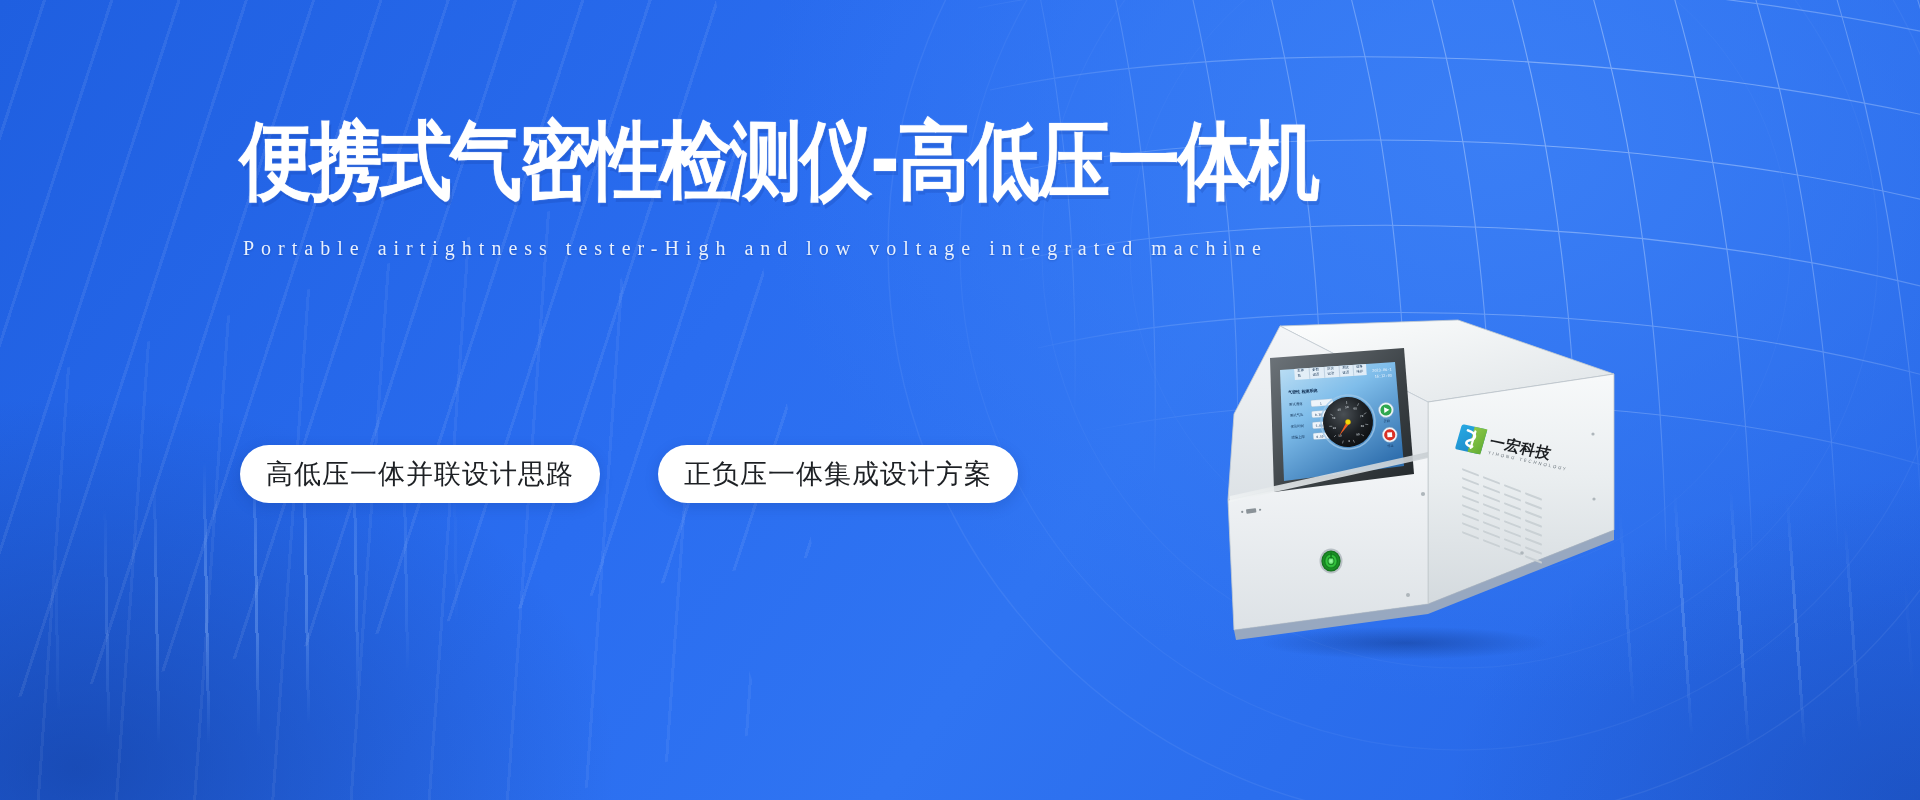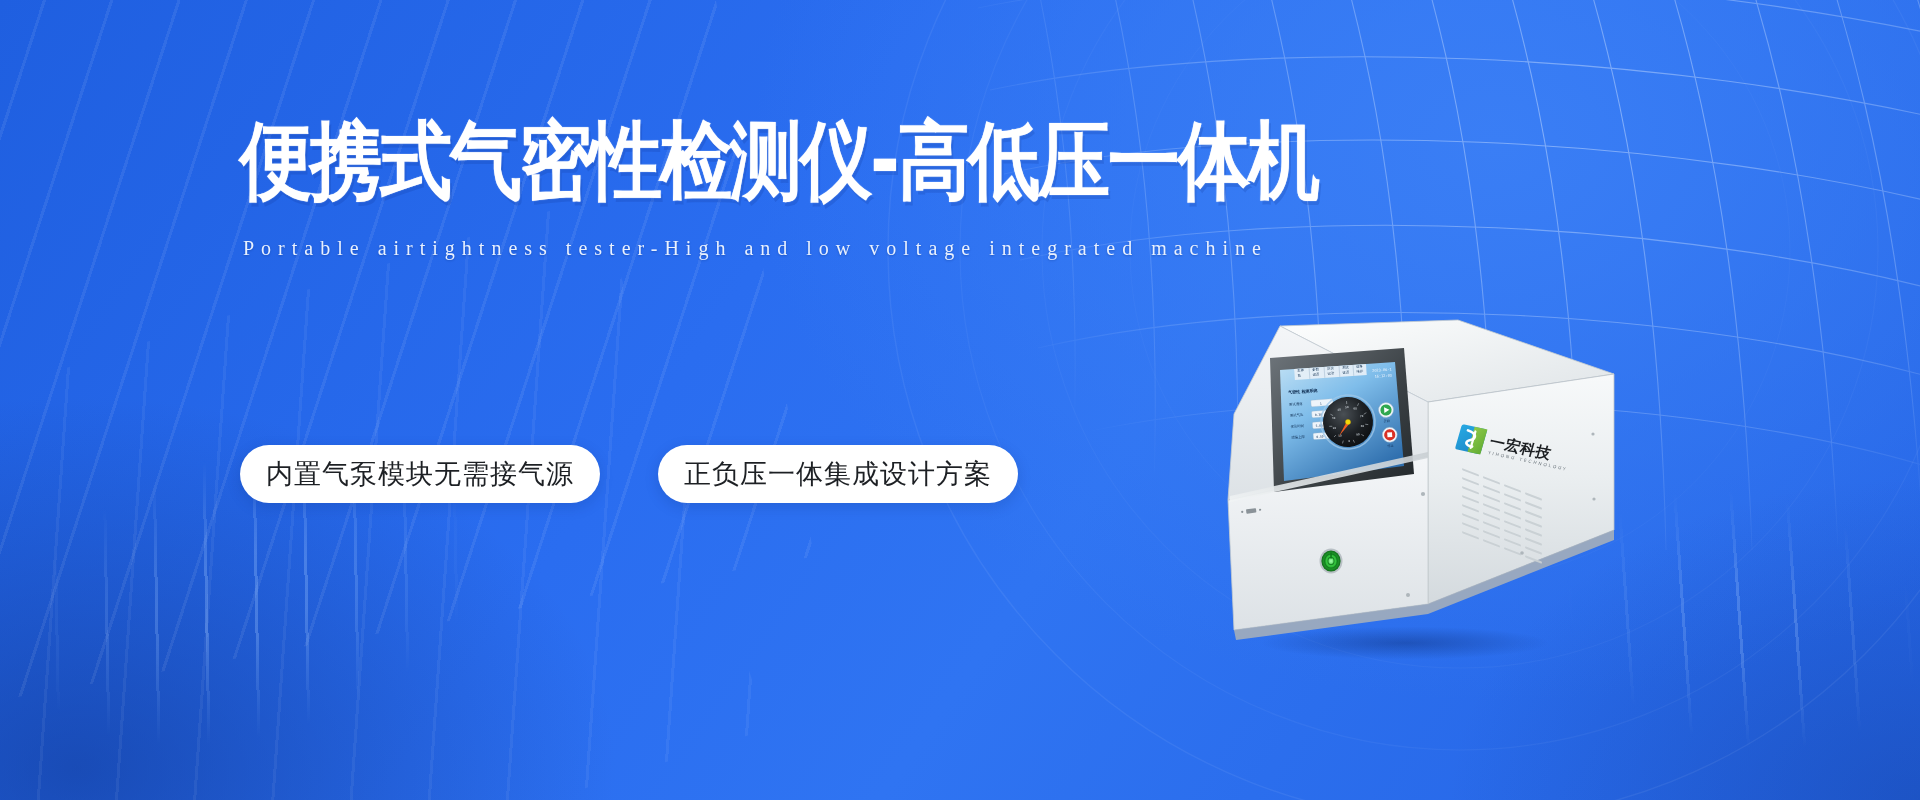--- a/index.html
+++ b/index.html
@@ -241,21 +241,21 @@
     <div class="title-wrap">
       <div class="title">便携式气密性检测仪-高低压一体机</div>
     </div>
 
     <div class="subtitle">Portable airtightness tester-High and low voltage integrated machine</div>
 
     <div class="pills">
       <div class="pill-row">
       </div>
       <div class="pill-row">
-        <div class="pill">内置气泵模块无需接气源</div>
+        <div class="pill">高低压一体并联设计思路</div>
         <div class="pill">正负压一体集成设计方案</div>
       </div>
     </div>
 
     <div class="dev-shadow"></div>
 
     <div class="device">
       <svg viewBox="0 0 430 350" aria-hidden="true">
         <defs>
           <linearGradient id="caseSide" x1="0" y1="0" x2="0" y2="1">

